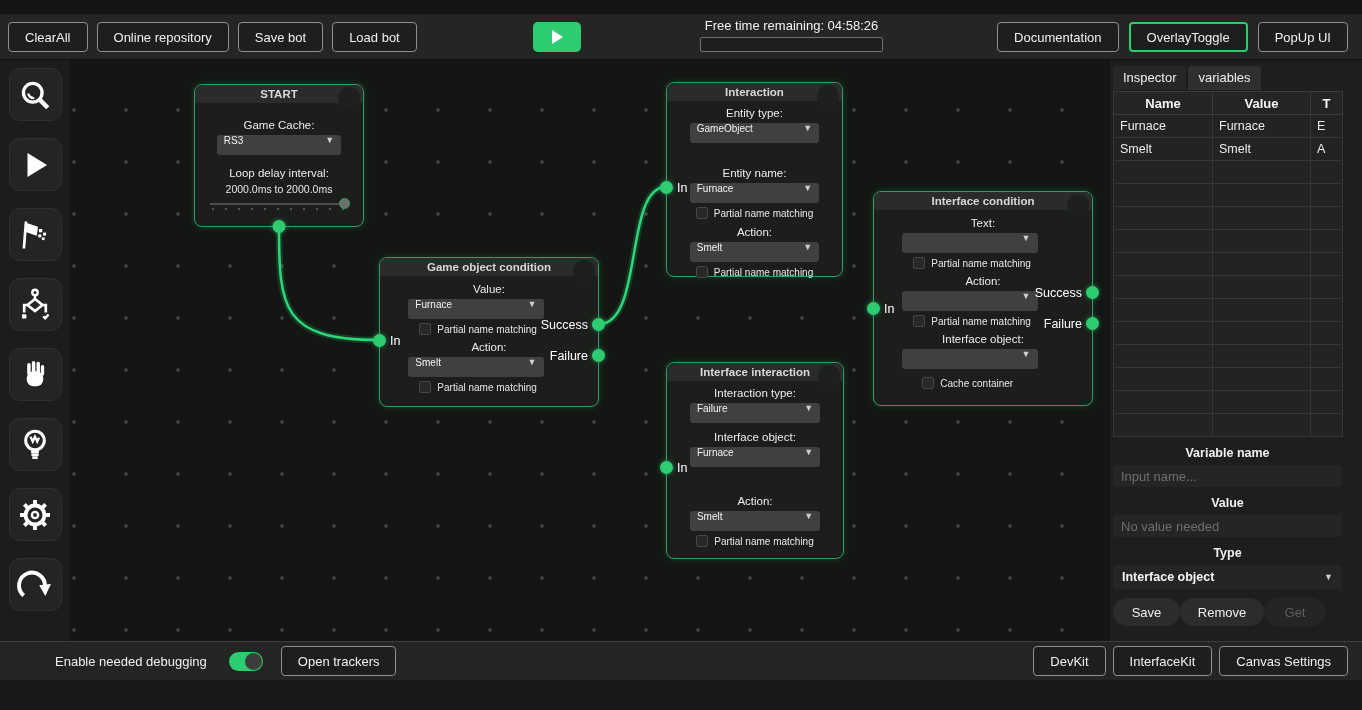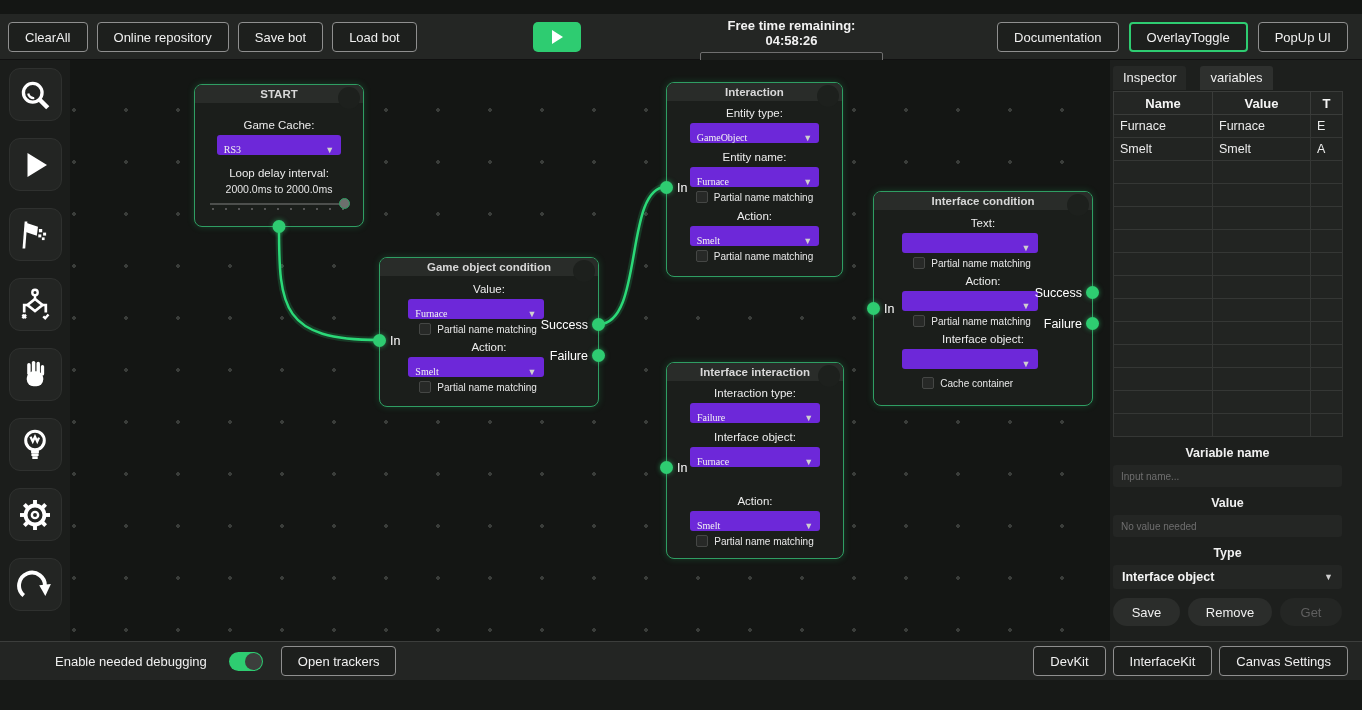--- a/index.html
+++ b/index.html
@@ -9,21 +9,21 @@
   .top-strip { height:14px; background:#141614; }
   .toolbar { position:relative; height:46px; background:#242624; border-bottom:1px solid #111; }
   .btn { background:#1d1f1d; border:1px solid #8f8f8f; border-radius:4px; color:#f0f0f0; font-size:13px;
          height:30px; padding:0 16px; display:inline-flex; align-items:center; justify-content:center; cursor:pointer; white-space:nowrap; }
   .toolbar-left { position:absolute; left:8px; top:8px; display:flex; gap:9px; }
   .btn.accent-border { border:2px solid #2ecc71; }
   .play-btn { position:absolute; left:533px; top:8px; width:48px; height:30px; background:#2ecc71; border:none; border-radius:5px;
               display:flex; align-items:center; justify-content:center; cursor:pointer; }
   .play-btn .tri { width:0; height:0; border-left:11px solid #fff; border-top:7px solid transparent; border-bottom:7px solid transparent; }
   .free-time { position:absolute; left:700px; top:4px; width:183px; text-align:center; }
-  .free-time .ft-label { color:#f2f2f2; font-size:13px; font-weight:bold; }
+  .free-time .ft-label { color:#f2f2f2; font-size:13px; font-weight:normal; }
   .free-time .ft-bar { margin-top:4px; height:15px; border:1px solid #6f6f6f; background:#1d1f1d; border-radius:2px; }
   .toolbar-right { position:absolute; right:14px; top:8px; display:flex; gap:10px; }
 
   
   .main { display:flex; height:581px; }
   .sidebar { width:70px; background:#1b1d1b; padding-top:8px; display:flex; flex-direction:column; align-items:center; gap:17px; }
   .tool-btn { width:53px; height:53px; background:#232523; border:1px solid #2f312f; border-radius:11px;
               display:flex; align-items:center; justify-content:center; cursor:pointer; }
   .tool-btn svg { width:36px; height:36px; }
 
@@ -37,59 +37,59 @@
   
   .node { position:absolute; background:#1b1e1b; border:1px solid #2f9e63; border-radius:8px;
           box-shadow:0 0 7px rgba(46,204,113,.22); }
   .node-header { position:relative; height:18px; background:#292c29; border-radius:7px 7px 0 0;
                  display:flex; align-items:center; justify-content:center; }
   .node-title { color:#d8d8d8; font-size:11.5px; font-weight:bold; }
   .header-circle { position:absolute; right:3px; top:2px; width:22px; height:22px; border-radius:50%; background:#1d201d; }
   .node-body { display:flex; flex-direction:column; align-items:center; }
   .nlabel { color:#ececec; font-size:11.5px; text-align:center; }
   .nvalue { color:#e5e5e5; font-size:10.5px; text-align:center; }
-  .dropdown { width:74%; height:20px; background:#6d28d9; border-radius:3px; display:flex; align-items:flex-end;
-              padding:0 7px; cursor:pointer;font-family:Liberation Serif, serif; }
+  .dropdown { width:74%; height:20px; background:#404040; border-radius:3px; display:flex; align-items:flex-start;
+              padding:0 7px; cursor:pointer; }
   .dropdown .dd-text { flex:1; color:#f2f2f2; font-size:10px; text-align:left; overflow:hidden; white-space:nowrap; }
   .dd-arrow { color:#cfcfcf; font-size:9px; }
   .cbrow { display:flex; align-items:center; gap:6px; cursor:pointer; }
   .cbox { width:12px; height:12px; background:#272927; border:1px solid #454745; border-radius:2px; }
   .cblabel { color:#e8e8e8; font-size:10px; }
   .slider { position:relative; width:82%; height:14px; }
   .slider-track { position:absolute; left:0; right:0; top:4px; height:2px; background:#4d4f4d; }
   .slider-ticks { position:absolute; left:2px; right:2px; top:9px; height:2px;
                   background-image:repeating-linear-gradient(90deg,#555 0 2px,transparent 2px 13px); }
   .slider-knob { position:absolute; right:-2px; top:-1px; width:11px; height:11px; border-radius:50%; background:#6d6f6d; border:1px solid #2f9e63; }
 
   .port { position:absolute; width:13px; height:13px; border-radius:50%; background:#2ecc71; z-index:3;
           box-shadow:0 0 5px rgba(46,204,113,.6); cursor:crosshair; }
   .port .plabel { position:absolute; top:50%; transform:translateY(-50%); font-size:12.5px; color:#fff; white-space:nowrap; }
   .port.pleft { left:-7px; } .port.pleft .plabel { left:17px; }
   .port.pright { right:-7px; } .port.pright .plabel { right:17px; }
   .port.pbottom { left:50%; bottom:-7px; transform:translateX(-50%); }
 
   
   .rpanel { width:252px; background:#1d1f1d; padding:6px 20px 0 3px; position:relative; }
-  .tabs { display:flex; gap:14px; margin-bottom:1px; }
+  .tabs { display:flex; gap:2px; margin-bottom:1px; }
   .tab { background:#262826; color:#efefef; font-size:13px; padding:4px 10px 5px; border-radius:3px 3px 0 0; cursor:pointer; }
   .tab.active { background:#2e302e; }
   table.vars { width:229px; border-collapse:collapse; table-layout:fixed; }
   table.vars th { background:#242624; color:#f5f5f5; font-size:13px; font-weight:bold; text-align:center;
                   border:1px solid #3a3c3a; height:23px; }
   table.vars td { color:#ececec; font-size:12.5px; border:1px solid #353735; height:23px; padding-left:6px;
                   background:#222422; overflow:hidden; white-space:nowrap; }
   .col-name { width:99px; } .col-value { width:98px; } .col-type { width:32px; }
   .form-label { color:#f0f0f0; font-size:12.5px; font-weight:bold; text-align:center; margin:9px 0 5px; width:229px; }
   .tinput { width:229px; height:22px; background:#242624; border:none; border-radius:3px; color:#e8e8e8;
-            font-size:10px; padding:0 8px; font-family:"Liberation Sans", sans-serif; }
+            font-size:13px; padding:0 8px; font-family:"Liberation Sans", sans-serif; }
   .tinput::placeholder { color:#6e6e6e; }
   .tselect { width:229px; height:24px; background:#242624; border-radius:3px; display:flex; align-items:center;
              padding:0 9px; cursor:pointer; }
   .tselect .dd-text { flex:1; color:#f5f5f5; font-size:12.5px; font-weight:bold; }
-  .pill-row { display:flex; justify-content:space-between; width:229px; margin-top:9px; }
+  .pill-row { display:flex; width:229px; margin-top:9px; }
   .pill { border:none; border-radius:14px; height:28px; background:#2b2d2b; color:#efefef; font-size:13px; cursor:pointer;
           font-family:"Liberation Sans", sans-serif; }
   .pill.save { width:67px; } .pill.remove { width:84px; }
   .pill.get { width:62px; background:#242624; color:#5f5f5f; }
 
   
   .bottom-bar { position:relative; height:39px; background:#232523; border-top:1px solid #3c3e3c; display:flex; align-items:center; }
   .bb-label { margin-left:55px; color:#f0f0f0; font-size:13px; }
   .toggle { margin-left:22px; width:34px; height:19px; border-radius:10px; background:#2ecc71; position:relative; cursor:pointer; }
   .toggle .knob { position:absolute; right:1px; top:1px; width:17px; height:17px; border-radius:50%; background:#3c3e3c; }
@@ -271,21 +271,21 @@
       <div class="node-header">
         <span class="node-title">Interaction</span>
         <span class="header-circle"></span>
       </div>
       <div class="node-body" style="gap:4px;padding-top:6px">
         <div class="nlabel">Entity type:</div>
         <div class="dropdown">
           <span class="dd-text">GameObject</span>
           <span class="dd-arrow">▼</span>
         </div>
-        <div class="nlabel" style="margin-top:4px">Entity name:</div>
+        <div class="nlabel" style="margin-top:20px">Entity name:</div>
         <div class="dropdown">
           <span class="dd-text">Furnace</span>
           <span class="dd-arrow">▼</span>
         </div>
         <div class="cbrow">
           <span class="cbox"></span>
           <span class="cblabel">Partial name matching</span>
         </div>
         <div class="nlabel" style="margin-top:3px">Action:</div>
         <div class="dropdown">

